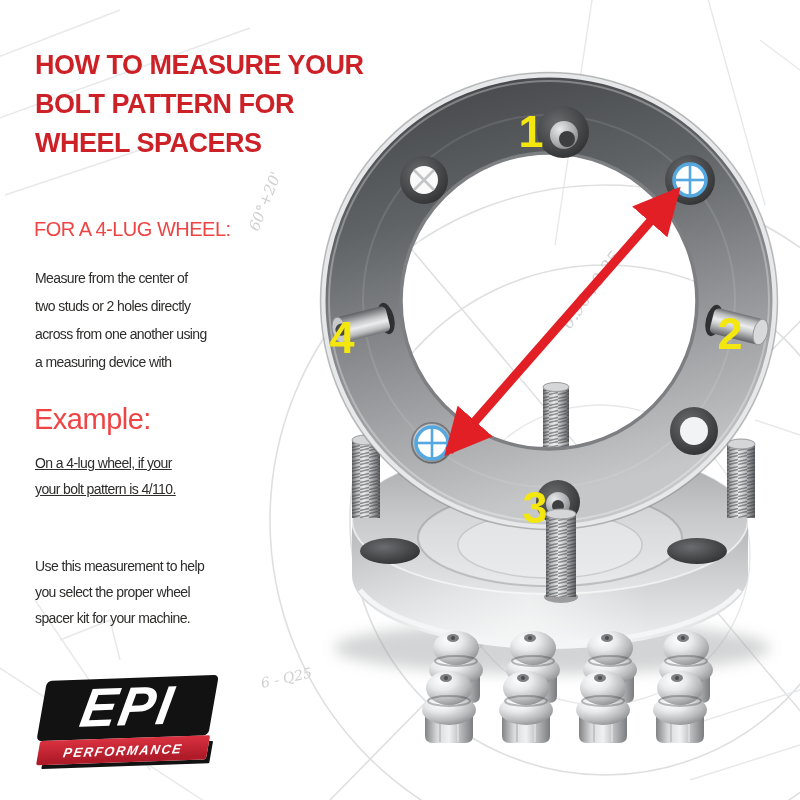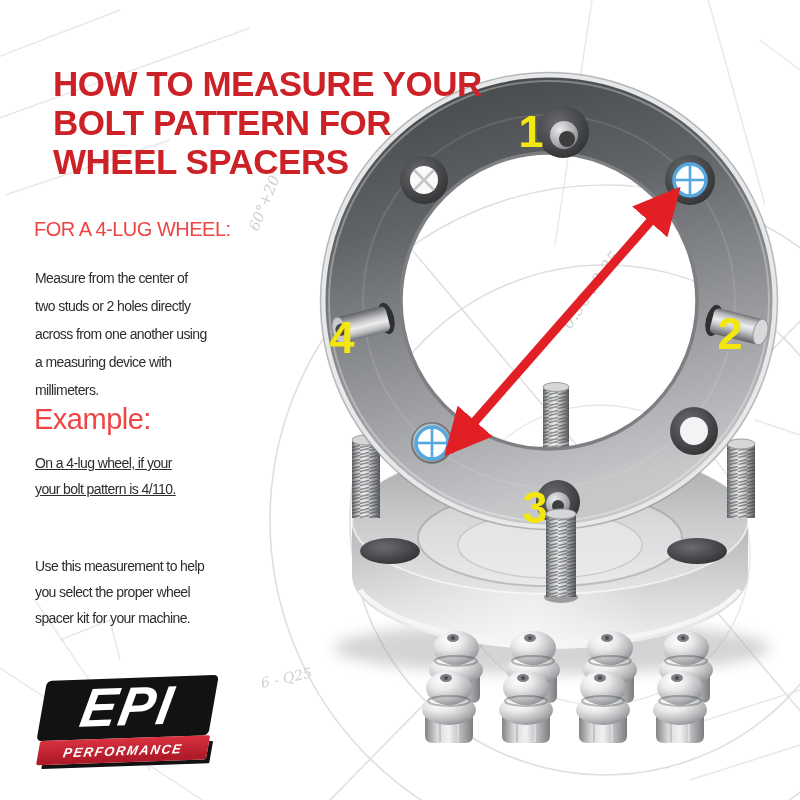--- a/index.html
+++ b/index.html
@@ -3,22 +3,22 @@
 <meta charset="utf-8">
 <style>
   html,body{margin:0;padding:0;background:#fff;}
   .canvas{
     position:relative;width:800px;height:800px;overflow:hidden;background:#ffffff;
     font-family:"Liberation Sans",sans-serif;
   }
   svg{position:absolute;left:0;top:0;}
   
   .title{
-    position:absolute;left:35px;top:46px;margin:18px;
-    color:var(--title-red,#cc2127);font-size:35px;line-height:39px;font-weight:bold;
+    position:absolute;left:35px;top:46px;margin:0;
+    color:var(--title-red,#cc2127);font-size:27px;line-height:39px;font-weight:bold;
     letter-spacing:-0.5px;white-space:nowrap;
   }
   .title span{display:block;}
   .sec-heading{
     position:absolute;left:34px;color:#ef4444;font-weight:normal;font-size:20px;
     letter-spacing:-0.5px;white-space:nowrap;
   }
   .h-four{top:218px;}
   .h-example{top:403px;font-size:29px;}
   .para{position:absolute;left:35px;color:var(--text-dark,#2e2d2c);font-size:14px;letter-spacing:-0.6px;margin-top:20px;}
@@ -296,21 +296,20 @@
     <span>BOLT PATTERN FOR</span>
     <span>WHEEL SPACERS</span>
   </h1>
 
   <div class="sec-heading h-four">FOR A 4-LUG WHEEL:</div>
   <div class="para p1">
     <span>Measure from the center of</span>
     <span>two studs or 2 holes directly</span>
     <span>across from one another using</span>
     <span>a measuring device with</span>
-    <span>millimeters.</span>
   </div>
 
   <div class="sec-heading h-example">Example:</div>
   <div class="para p2">
     <span>On a 4-lug wheel, if your</span>
     <span>your bolt pattern is 4/110.</span>
   </div>
 
   <div class="para p3">
     <span>Use this measurement to help</span>

